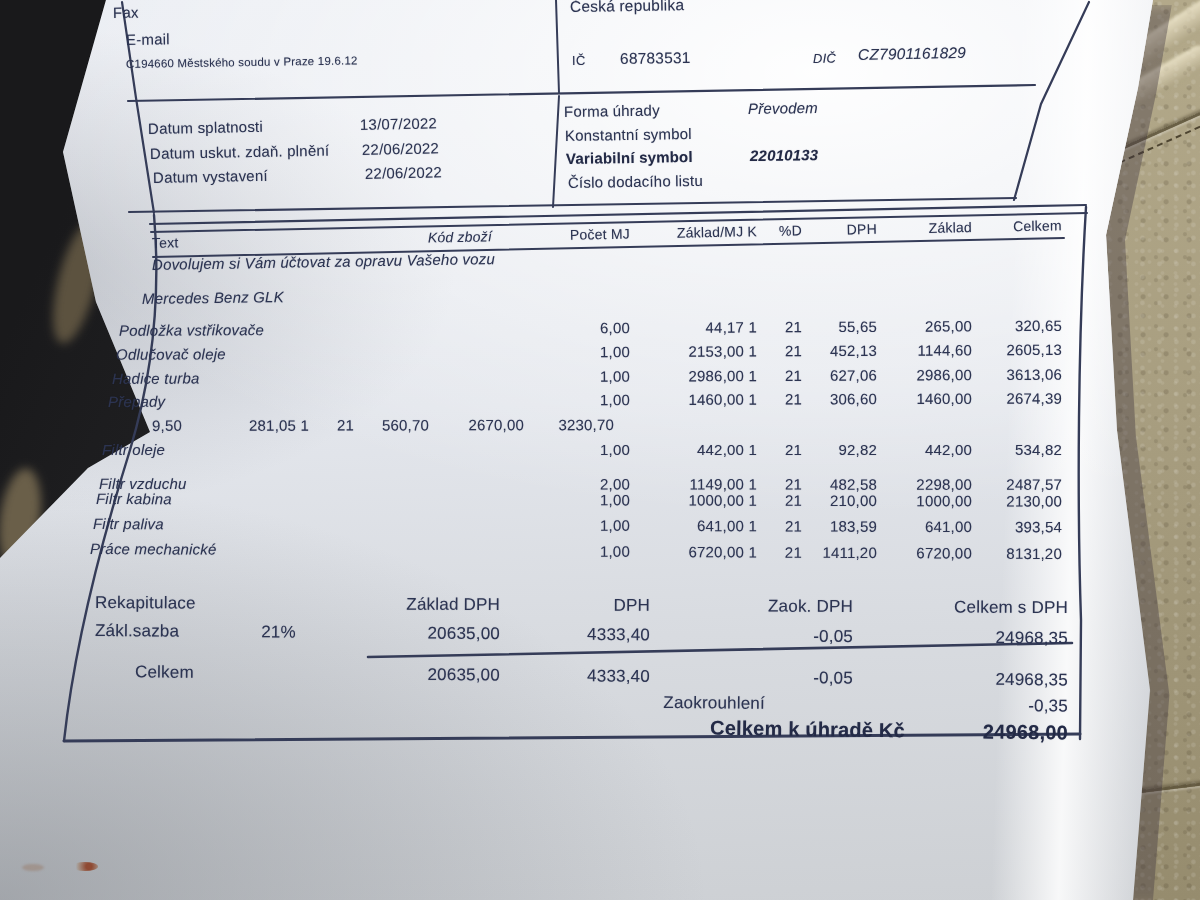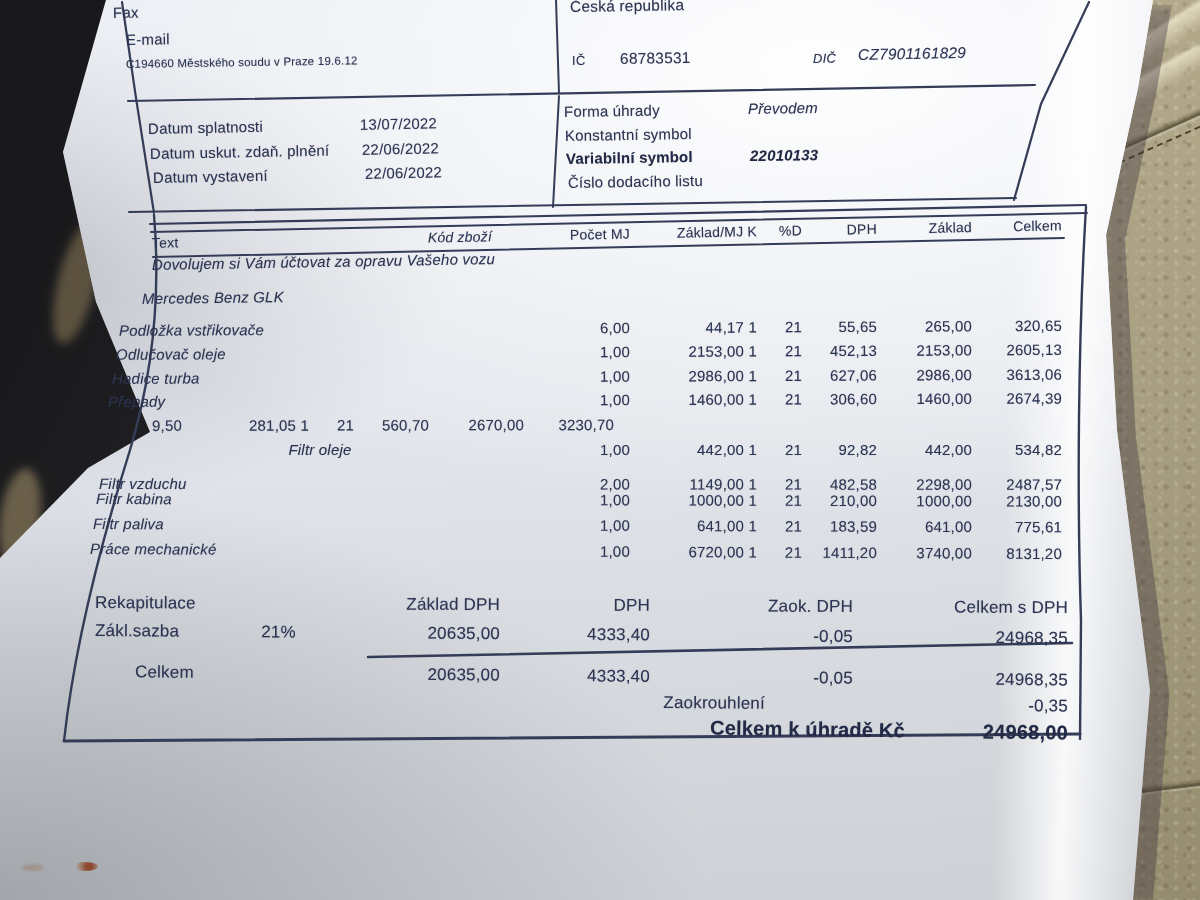--- a/index.html
+++ b/index.html
@@ -74,21 +74,21 @@
   .c-unit{flex:0 0 127px;text-align:right;}
   .c-vat{flex:0 0 45px;text-align:right;}
   .c-dph{flex:0 0 75px;text-align:right;}
   .c-base{flex:0 0 95px;text-align:right;}
   .c-tot{flex:0 0 90px;text-align:right;}
   .items .trow:nth-of-type(1) .c-name{padding-left:29px;}
   .items .trow:nth-of-type(2) .c-name{padding-left:26px;}
   .items .trow:nth-of-type(3) .c-name{padding-left:22px;}
   .items .trow:nth-of-type(4) .c-name{padding-left:18px;}
   .items .trow:nth-of-type(5) .c-name{padding-left:15px;}
-  .items .trow:nth-of-type(6) .c-name{padding-left:12px;text-align:center;}
+  .items .trow:nth-of-type(6) .c-name{padding-left:12px;}
   .items .trow:nth-of-type(7) .c-name{padding-left:9px;}
   .items .trow:nth-of-type(8) .c-name{padding-left:6px;}
   .items .trow:nth-of-type(9) .c-name{padding-left:3px;}
   .items .trow:nth-of-type(10) .c-name{padding-left:0;}
   .hdr-row{font-size:14px;font-style:normal;}
   .hdr-row .c-name{display:flex;justify-content:space-between;padding-left:62px;padding-right:46px;font-style:normal;}
   
   .srow{display:flex;align-items:baseline;left:95px;width:973px;font-size:17px;}
   .s-lab{flex:1 1 auto;text-align:left;}
   .s-c1{flex:0 0 150px;text-align:right;}
@@ -208,21 +208,21 @@
         <span class="c-dph">55,65</span>
         <span class="c-base">265,00</span>
         <span class="c-tot">320,65</span>
       </div>
       <div class="abs r trow" style="top:346px;transform:rotate(-0.3deg);">
         <span class="c-name">Odlučovač oleje</span>
         <span class="c-qty">1,00</span>
         <span class="c-unit">2153,00 1</span>
         <span class="c-vat">21</span>
         <span class="c-dph">452,13</span>
-        <span class="c-base">2153,00</span>
+        <span class="c-base">1144,60</span>
         <span class="c-tot">2605,13</span>
       </div>
       <div class="abs r trow" style="top:370px;transform:rotate(-0.25deg);">
         <span class="c-name">Hadice turba</span>
         <span class="c-qty">1,00</span>
         <span class="c-unit">2986,00 1</span>
         <span class="c-vat">21</span>
         <span class="c-dph">627,06</span>
         <span class="c-base">2986,00</span>
         <span class="c-tot">3613,06</span>
@@ -271,29 +271,29 @@
         <span class="c-base">1000,00</span>
         <span class="c-tot">2130,00</span>
       </div>
       <div class="abs r trow" style="top:515px;transform:rotate(0.2deg);">
         <span class="c-name">Filtr paliva</span>
         <span class="c-qty">1,00</span>
         <span class="c-unit">641,00 1</span>
         <span class="c-vat">21</span>
         <span class="c-dph">183,59</span>
         <span class="c-base">641,00</span>
-        <span class="c-tot">775,61</span>
+        <span class="c-tot">393,54</span>
       </div>
       <div class="abs r trow" style="top:540px;transform:rotate(0.3deg);">
         <span class="c-name">Práce mechanické</span>
         <span class="c-qty">1,00</span>
         <span class="c-unit">6720,00 1</span>
         <span class="c-vat">21</span>
         <span class="c-dph">1411,20</span>
-        <span class="c-base">3740,00</span>
+        <span class="c-base">6720,00</span>
         <span class="c-tot">8131,20</span>
       </div>
     </div>
 
     <div class="abs r srow" style="top:593px;transform:rotate(0.3deg);">
       <span class="s-lab">Rekapitulace</span>
       <span class="s-c1">Základ DPH</span>
       <span class="s-c2">DPH</span>
       <span class="s-c3">Zaok. DPH</span>
       <span class="s-c4">Celkem s DPH</span>

